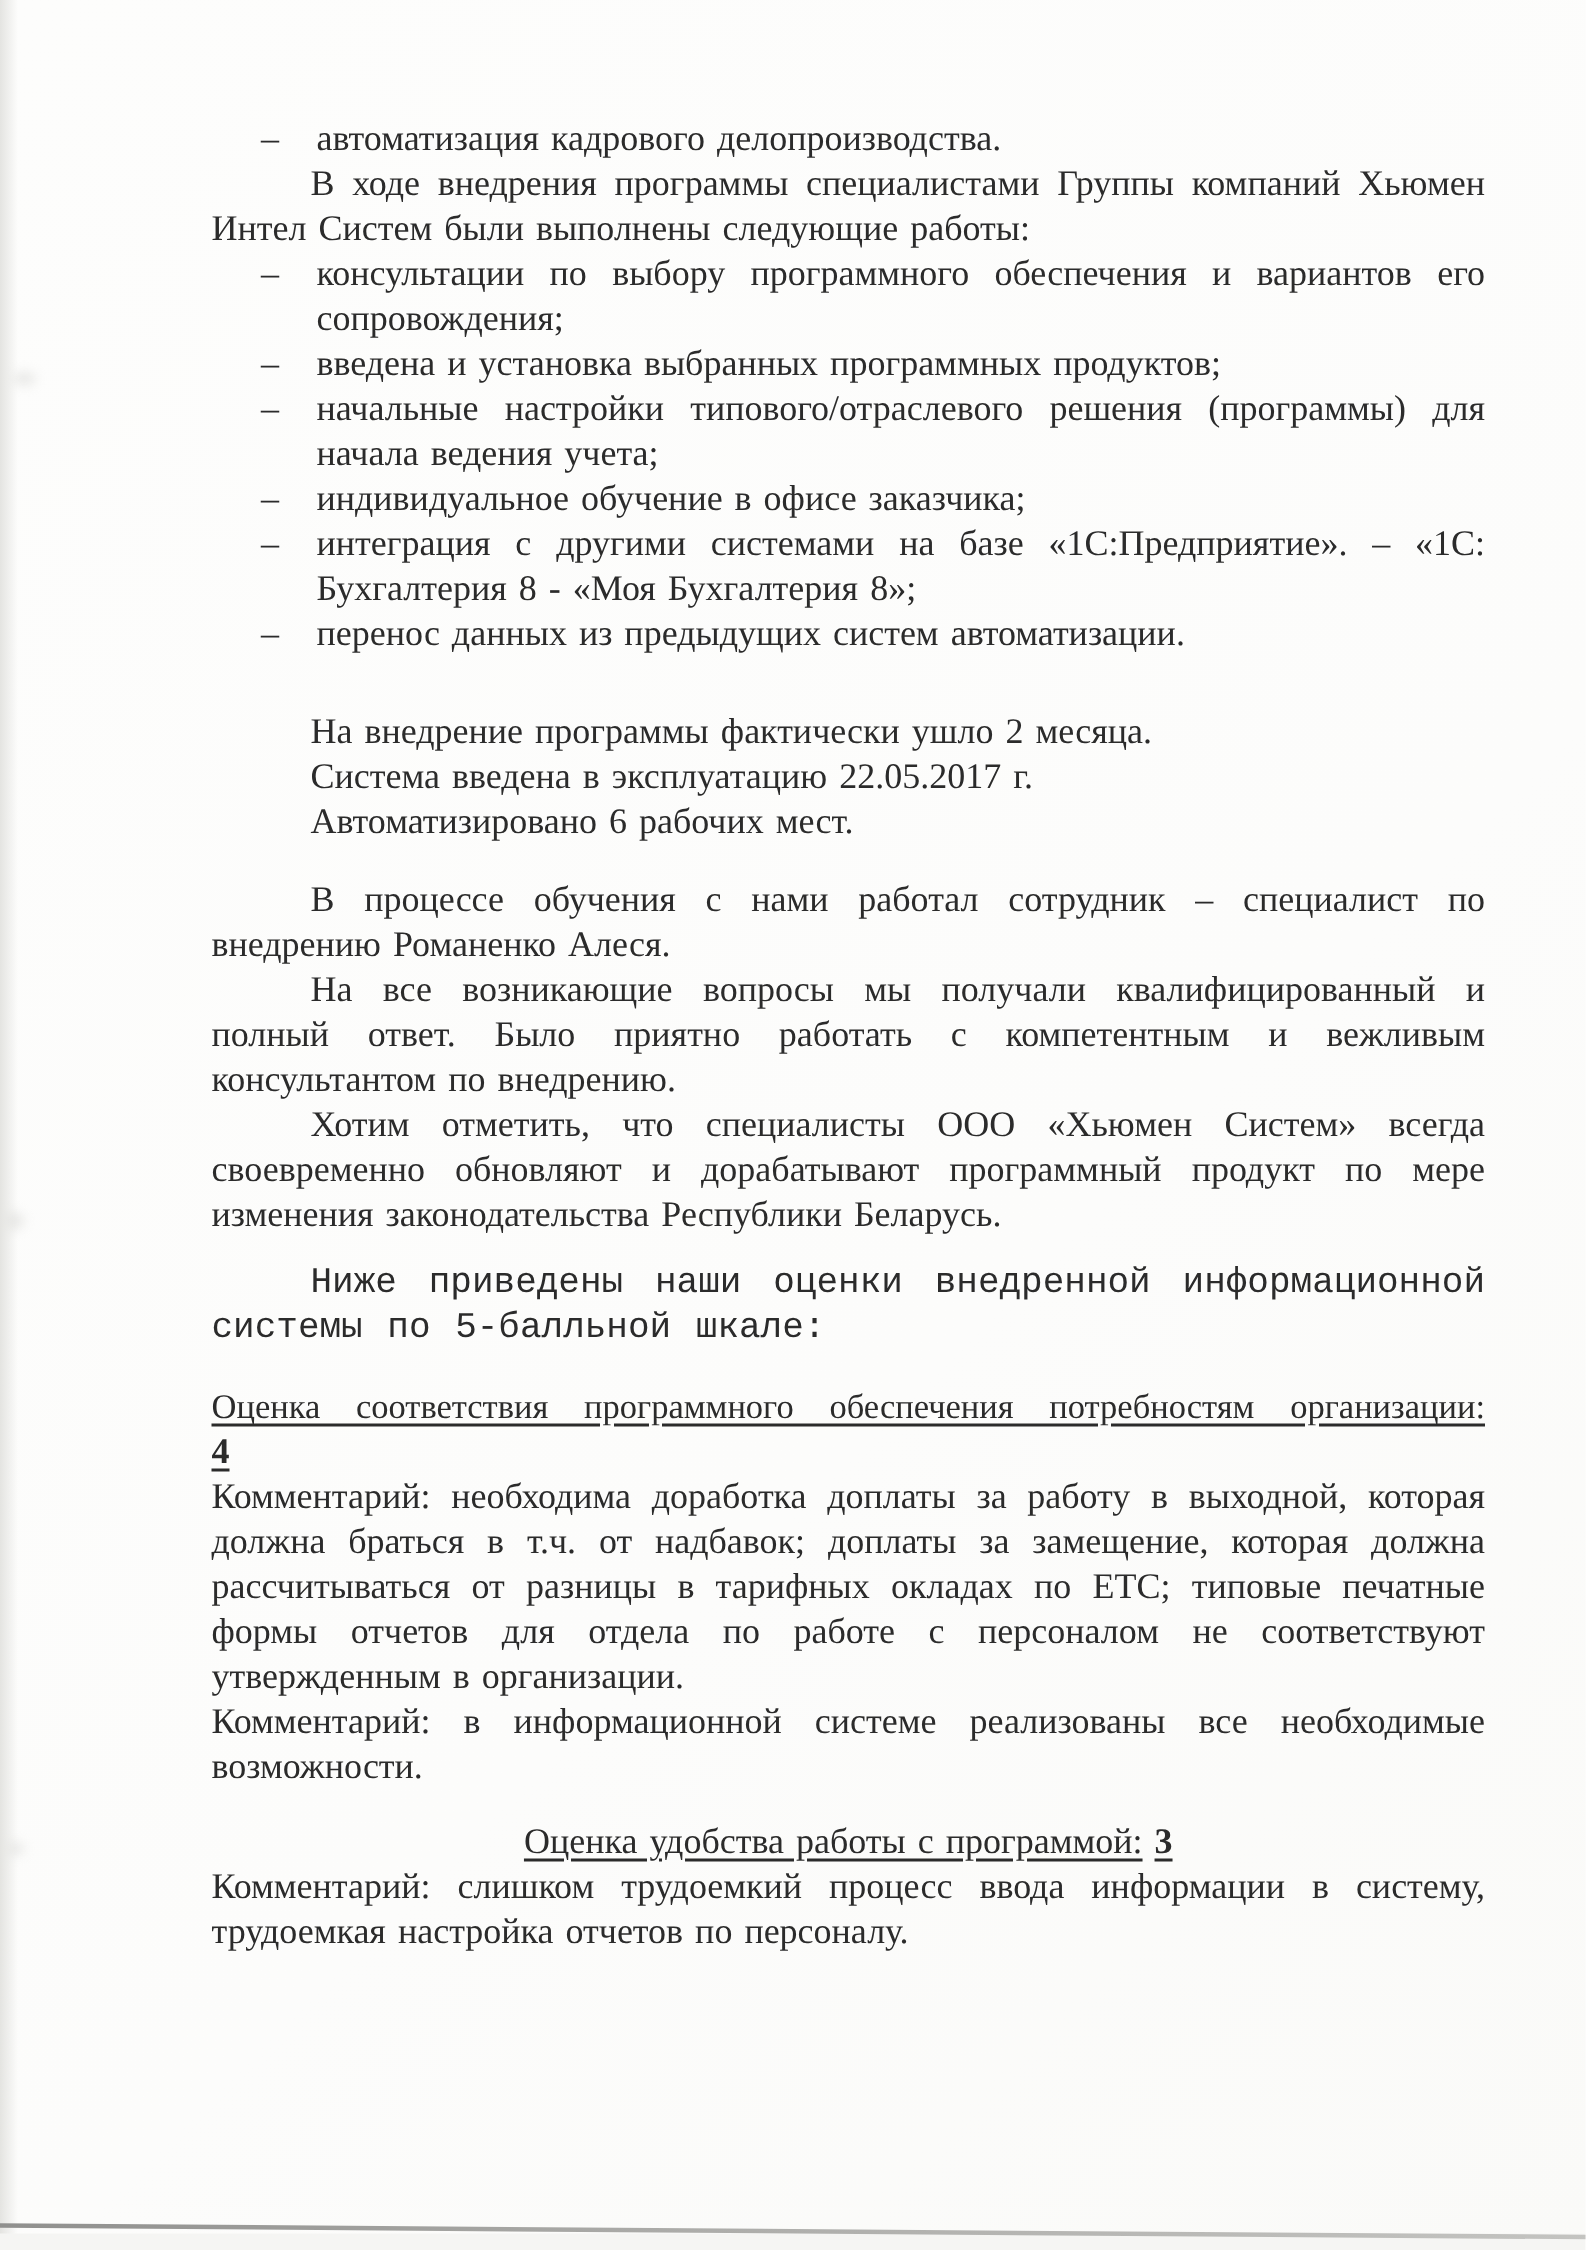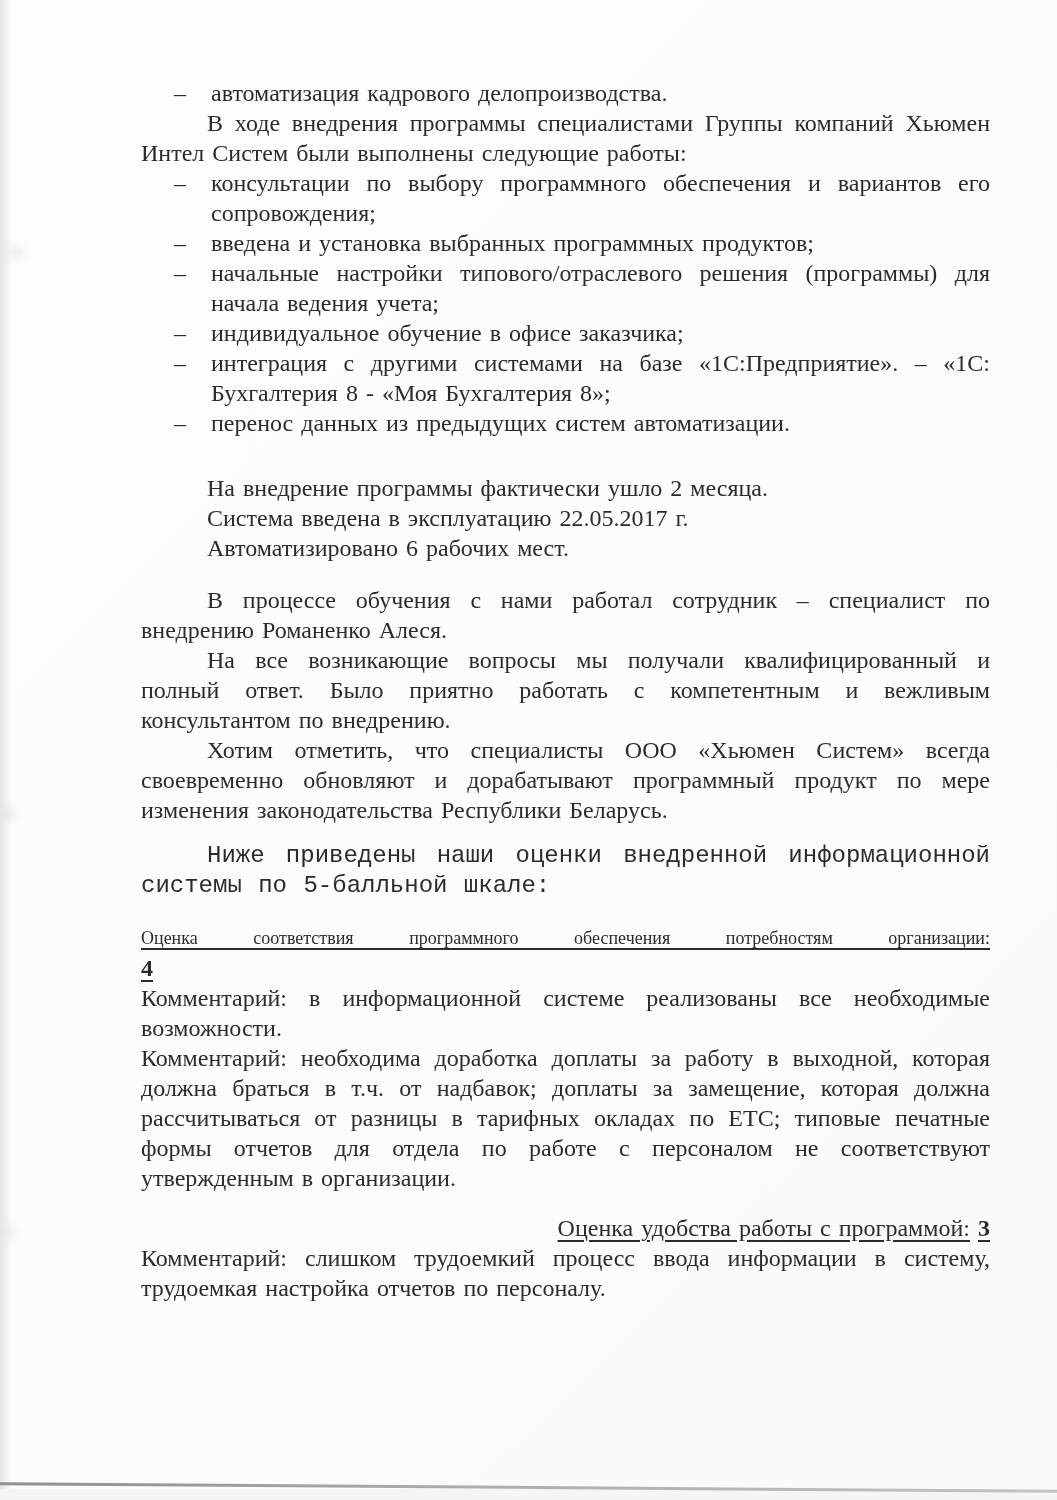--- a/index.html
+++ b/index.html
@@ -82,29 +82,29 @@
     text-align: left;
   }
 
   .mt-facts  { margin-top: 35px; }
   .mt-paras  { margin-top: 22px; }
   .mt-intro  { margin-top: 16px; font-family: Liberation Mono, monospace; }
   .mt-h1     { margin-top: 22px; }
   .mt-h2     { margin-top: 20px; }
 
   .heading {
-    font-size: 18px;
+    font-size: 23px;
     text-align: justify;
     text-align-last: justify;
     text-decoration: underline;
     text-decoration-thickness: 1.5px;
     text-underline-offset: 4px;
   }
   .heading2 {
-    text-align: right;
+    text-align: center;
   }
   .u {
     text-decoration: underline;
     text-decoration-thickness: 1.5px;
     text-underline-offset: 4px;
   }
   .score {
     font-weight: bold;
     text-decoration: underline;
     text-decoration-thickness: 1.5px;
@@ -167,22 +167,22 @@
       <p class="just indent">В процессе обучения с нами работал сотрудник – специалист по внедрению Романенко Алеся.</p>
       <p class="just indent">На все возникающие вопросы мы получали квалифицированный и полный ответ. Было приятно работать с компетентным и вежливым консультантом по внедрению.</p>
       <p class="just indent">Хотим отметить, что специалисты ООО «Хьюмен Систем» всегда своевременно обновляют и дорабатывают программный продукт по мере изменения законодательства Республики Беларусь.</p>
     </div>
 
     <p class="just indent mt-intro">Ниже приведены наши оценки внедренной информационной системы по 5-балльной шкале:</p>
 
     <div class="mt-h1">
       <p class="heading">Оценка соответствия программного обеспечения потребностям организации:</p>
       <p class="score">4</p>
+      <p class="just">Комментарий: необходима доработка доплаты за работу в выходной, которая должна браться в т.ч. от надбавок; доплаты за замещение, которая должна рассчитываться от разницы в тарифных окладах по ЕТС; типовые печатные формы отчетов для отдела по работе с персоналом не соответствуют утвержденным в организации.</p>
       <p class="just">Комментарий: в информационной системе реализованы все необходимые возможности.</p>
-      <p class="just">Комментарий: необходима доработка доплаты за работу в выходной, которая должна браться в т.ч. от надбавок; доплаты за замещение, которая должна рассчитываться от разницы в тарифных окладах по ЕТС; типовые печатные формы отчетов для отдела по работе с персоналом не соответствуют утвержденным в организации.</p>
     </div>
 
     <div class="mt-h2">
       <p class="heading2"><span class="u">Оценка удобства работы с программой:</span> <span class="u score-inline">3</span></p>
       <p class="just">Комментарий: слишком трудоемкий процесс ввода информации в систему, трудоемкая настройка отчетов по персоналу.</p>
     </div>
 
   </div>
 
   <div class="scan-line"></div>

